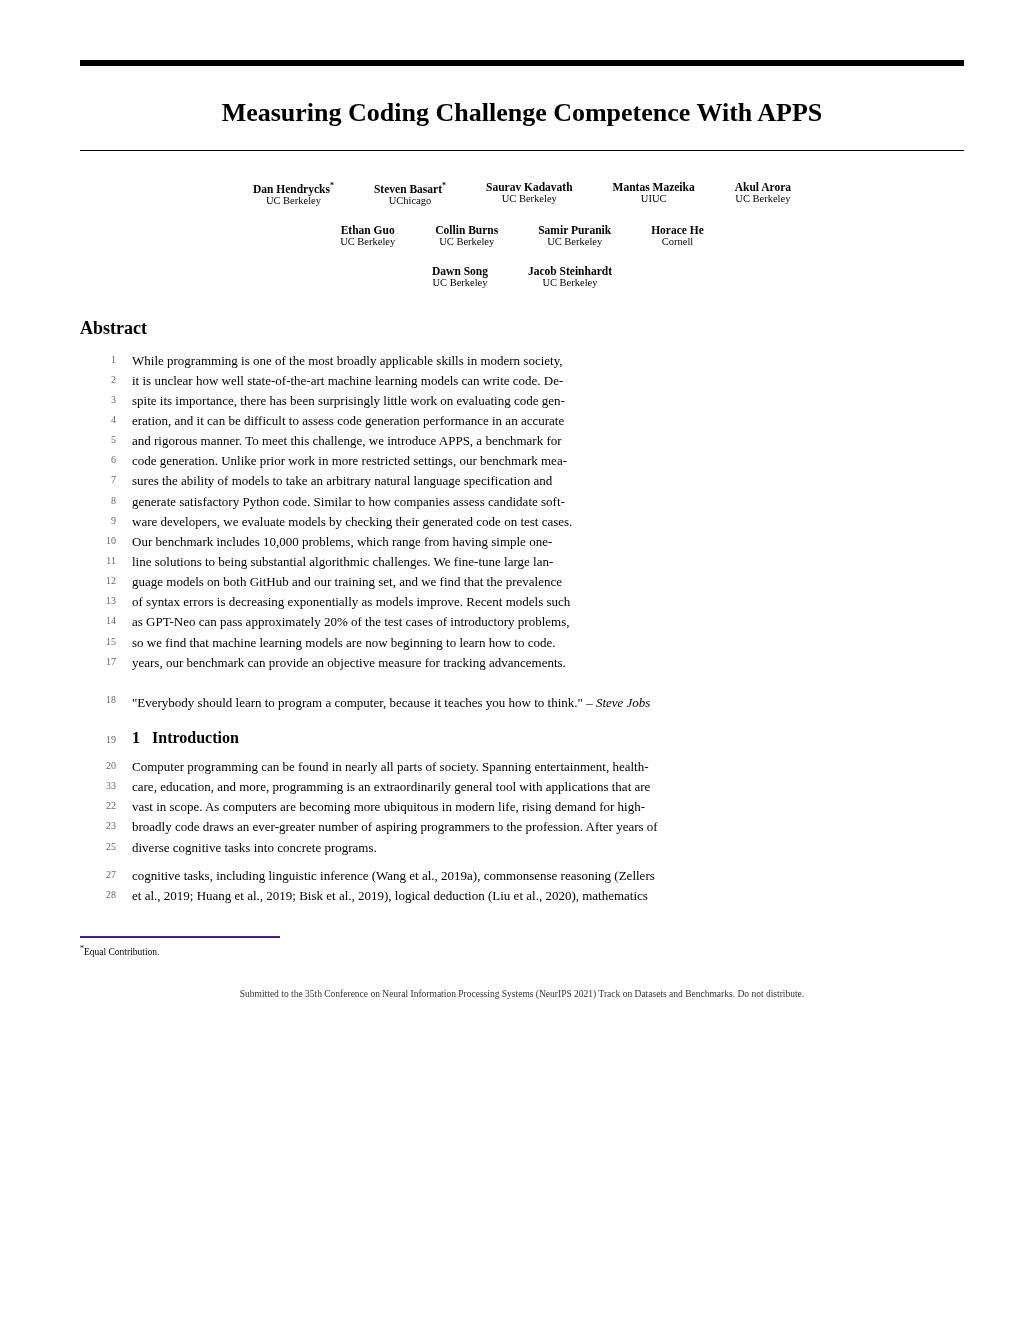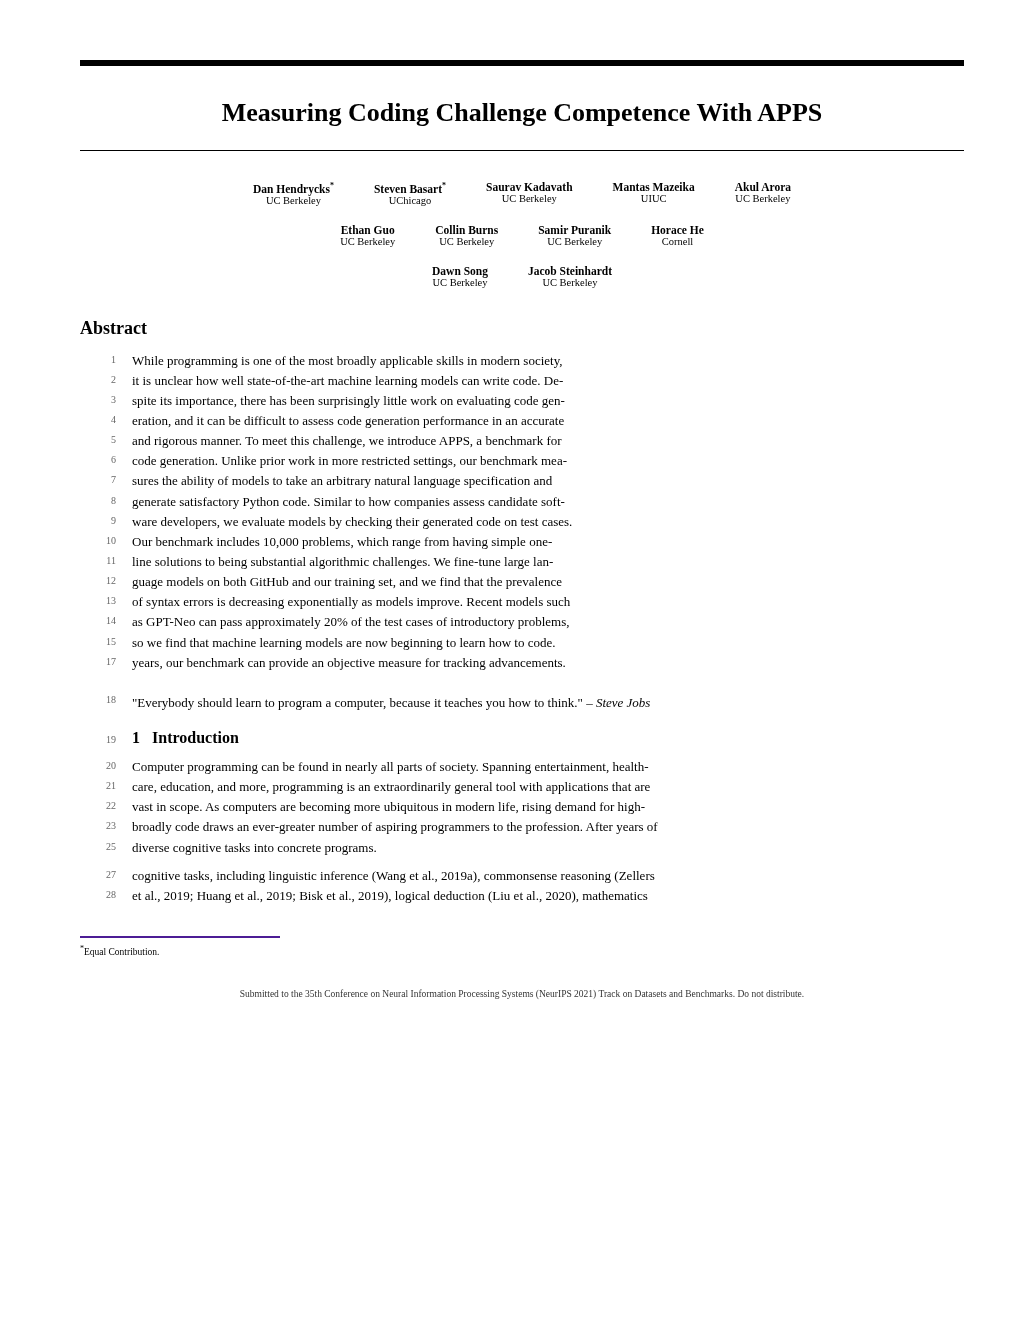--- a/index.html
+++ b/index.html
@@ -286,21 +286,21 @@
     <span class="section-num-line">19</span>
     <span class="section-title-text">1 &nbsp; Introduction</span>
   </div>
 
   <div class="line-numbered">
     <div class="line-item">
       <span class="line-num">20</span>
       <span class="line-text">Computer programming can be found in nearly all parts of society. Spanning entertainment, health-</span>
     </div>
     <div class="line-item">
-      <span class="line-num">21</span>
+      <span class="line-num">33</span>
       <span class="line-text">care, education, and more, programming is an extraordinarily general tool with applications that are</span>
     </div>
     <div class="line-item">
       <span class="line-num">22</span>
       <span class="line-text">vast in scope. As computers are becoming more ubiquitous in modern life, rising demand for high-</span>
     </div>
     <div class="line-item">
       <span class="line-num">23</span>
       <span class="line-text">broadly code draws an ever-greater number of aspiring programmers to the profession. After years of</span>
     </div>

